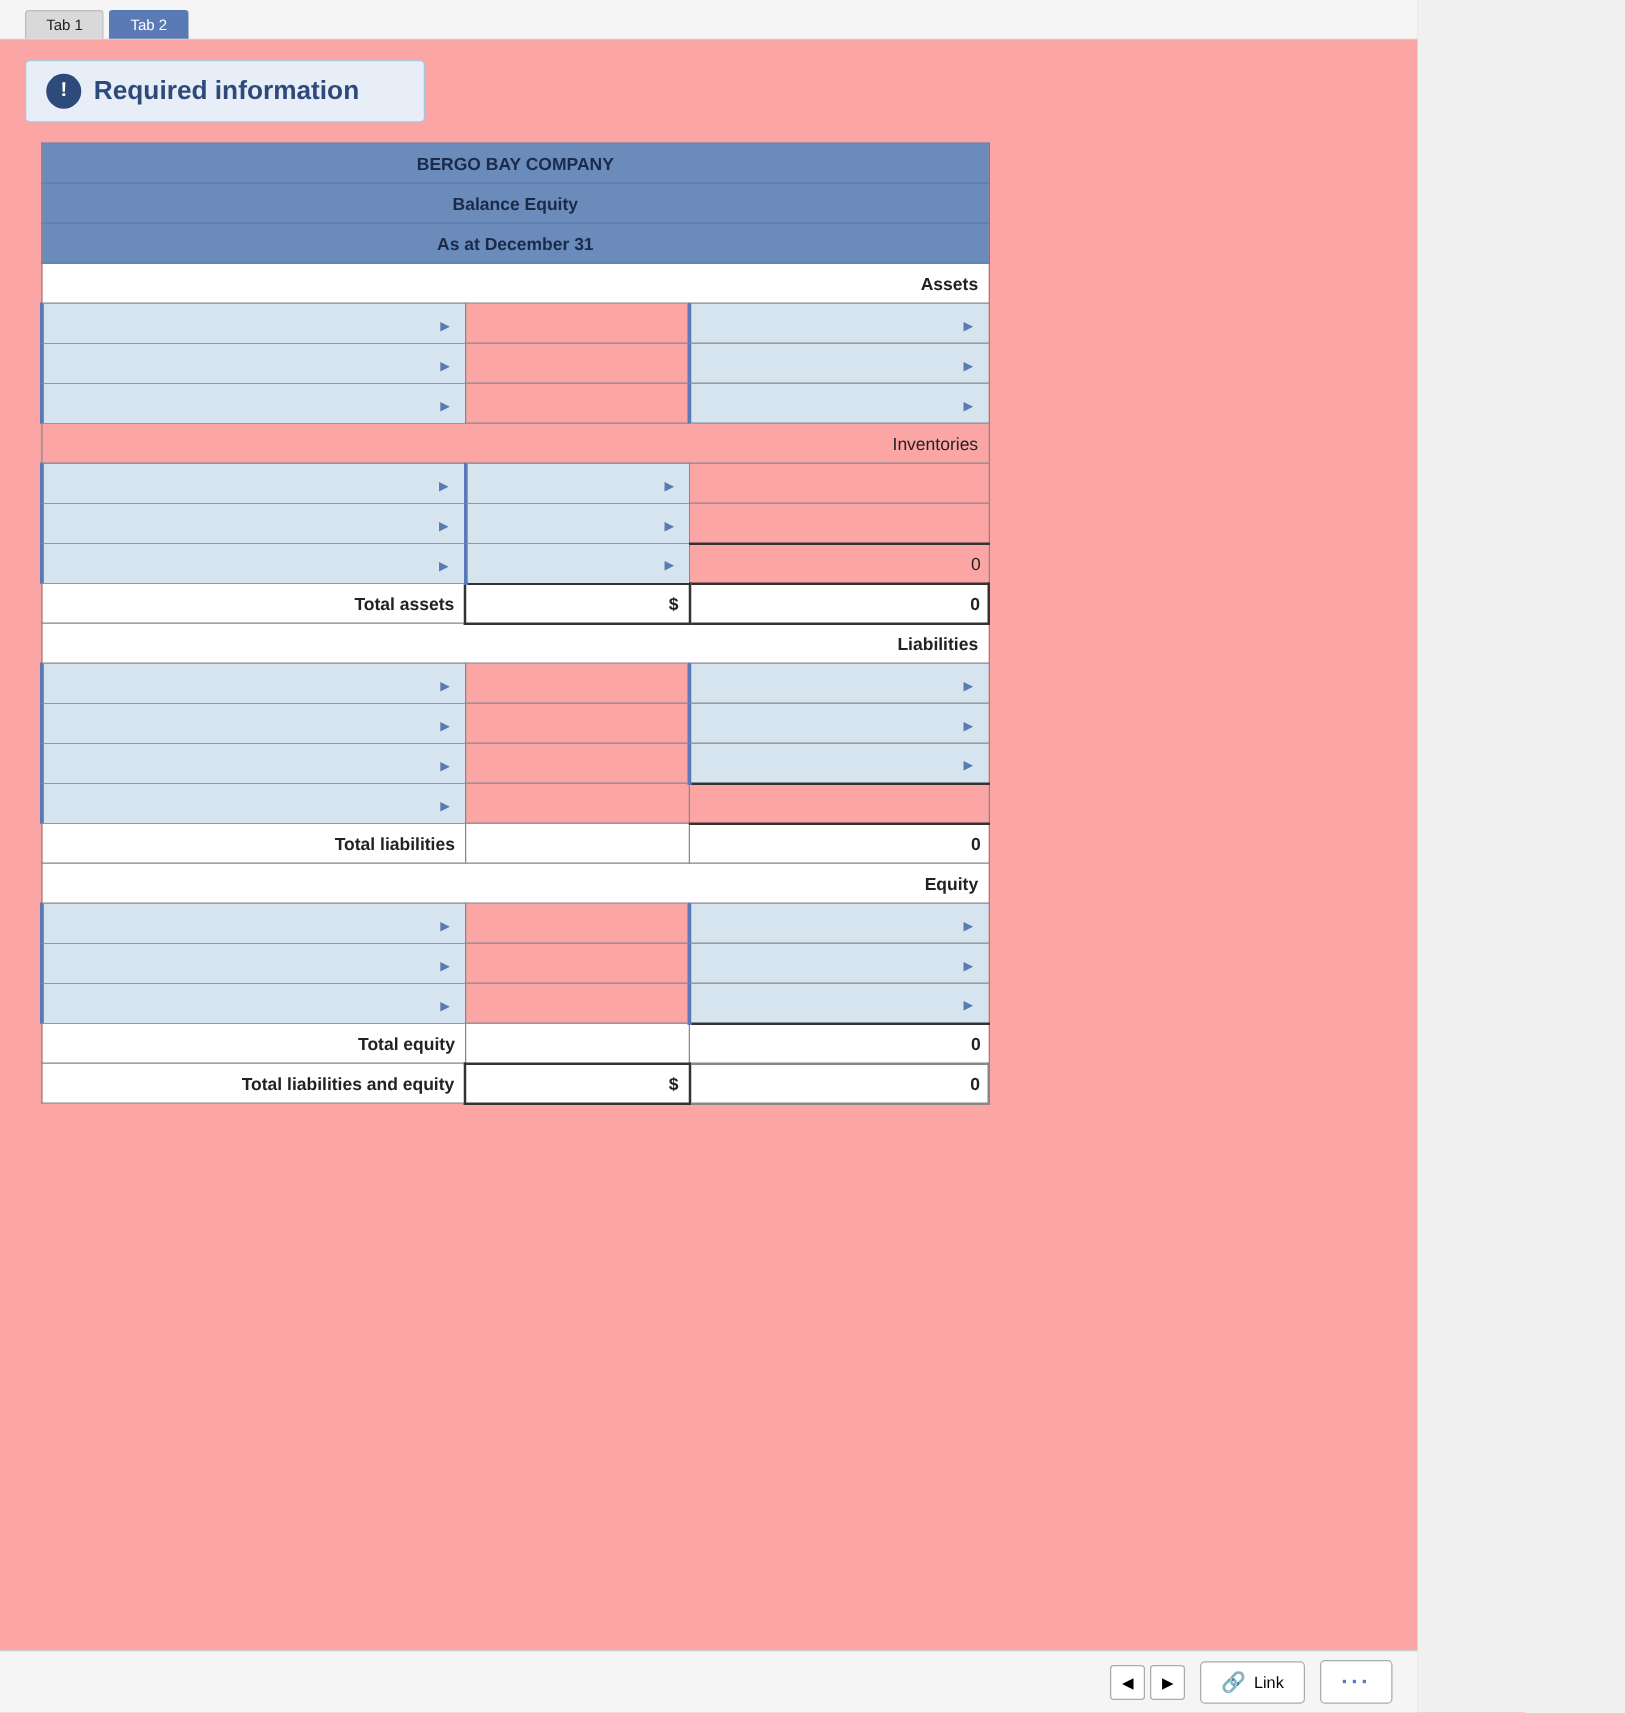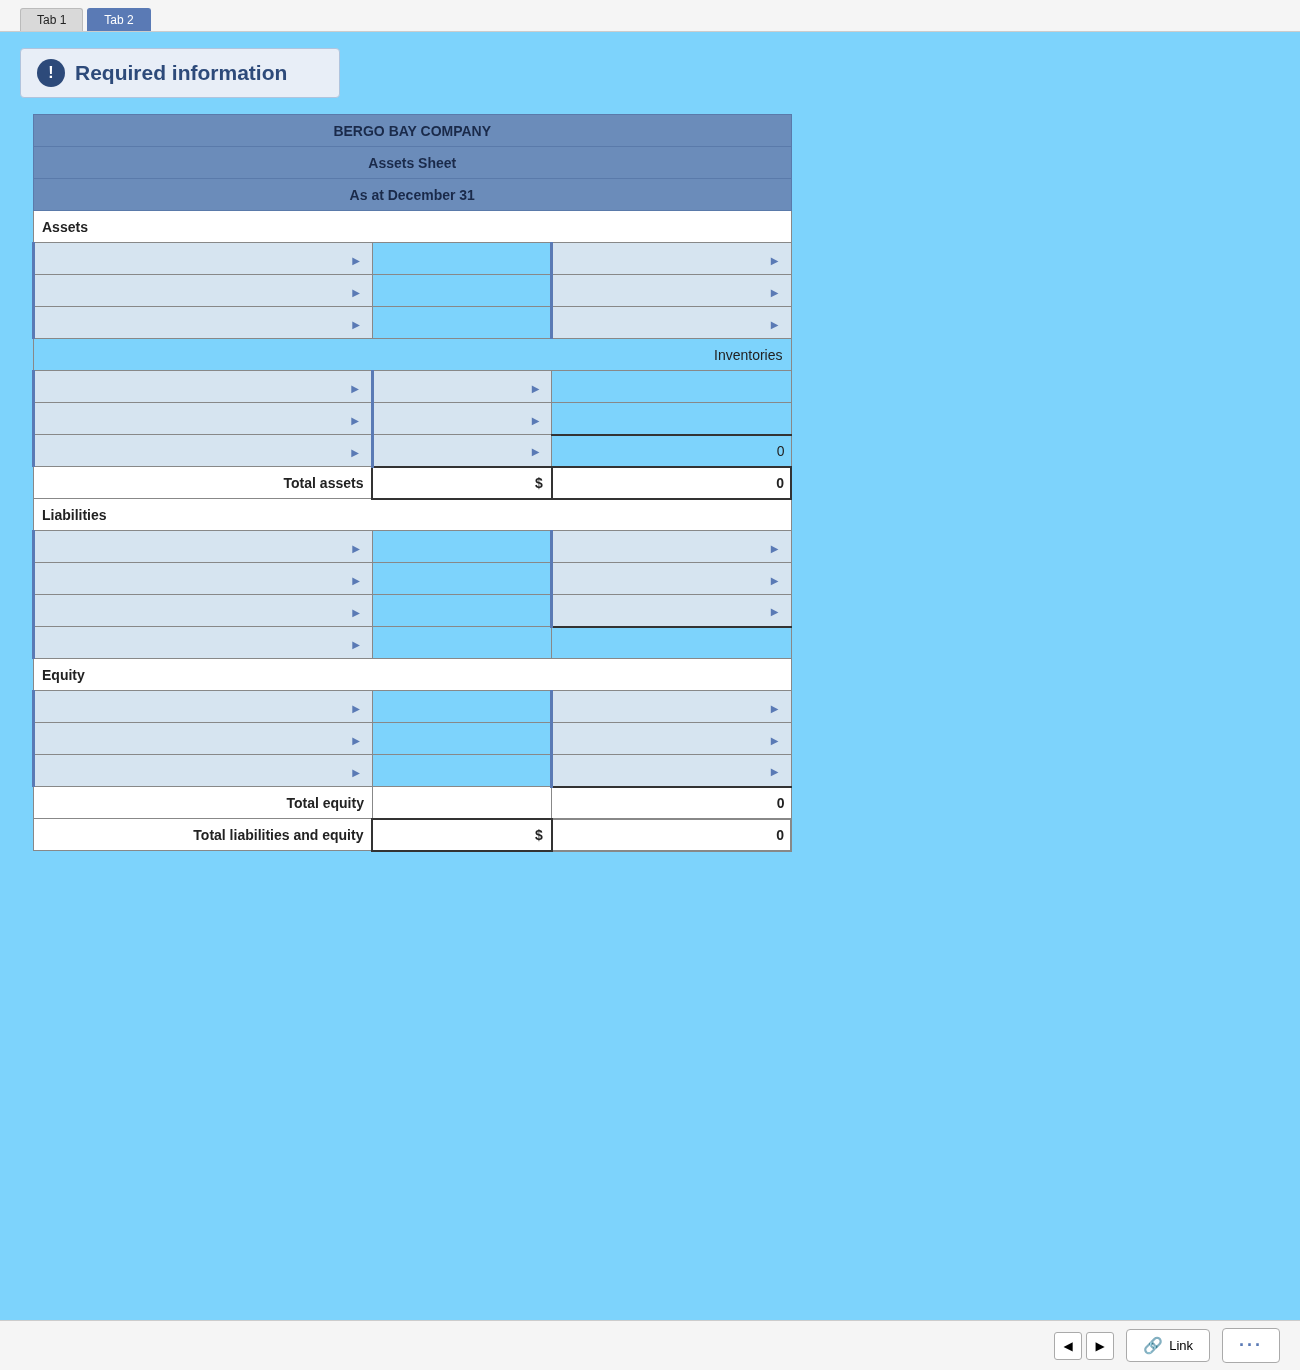--- a/index.html
+++ b/index.html
@@ -3,22 +3,22 @@
   <meta charset="utf-8">
   <style>
     * { box-sizing: border-box; margin: 0; padding: 0; }
     body {
       background: #f0f0f0;
       font-family: Arial, sans-serif;
       font-size: 14px;
       color: #222;
     }
     .page-wrapper {
-      background: #7dd3fc;
-      width: 1300px;
+      background: #fca5a5;
+      width: 1134px;
       min-height: 1370px;
       position: relative;
       padding: 0;
     }
     
     .tabs-bar {
       display: flex;
       align-items: center;
       padding: 8px 20px 0 20px;
       border-bottom: 1px solid #ccc;
@@ -90,21 +90,21 @@
     .header-row td {
       background: #6b8cba;
       color: #1a2a4a;
       font-weight: bold;
       text-align: center;
       border-color: #5a7aaa;
     }
     
     .section-header td {
       font-weight: bold;
-      text-align: left;
+      text-align: right;
       background: #fff;
     }
     
     .input-cell {
       background: #d6e4f0;
       border-left: 3px solid #5a7ab5 !important;
       position: relative;
     }
     .input-cell::before {
       content: '▶';
@@ -217,21 +217,21 @@
 
   <div class="main-content">
     <table class="balance-table">
 
       <tbody>
           <tr class="header-row">
         <td colspan="3">BERGO BAY COMPANY</td>
       </tr>
 
       <tr class="header-row">
-        <td colspan="3">Assets Sheet</td>
+        <td colspan="3">Balance Equity</td>
       </tr>
 
       <tr class="header-row">
         <td colspan="3">As at December 31</td>
       </tr>
 
       <tr class="section-header">
         <td colspan="3">Assets</td>
       </tr>
 
@@ -295,20 +295,25 @@
         <td class="col-label input-cell"></td>
         <td class="col-mid"></td>
         <td class="col-val value-cell"></td>
       </tr>
       <tr>
         <td class="col-label input-cell"></td>
         <td class="col-mid"></td>
         <td class="col-val" style="border-top:2px solid #333;"></td>
       </tr>
 
+      <tr class="total-row">
+        <td class="col-label">Total liabilities</td>
+        <td class="col-mid"></td>
+        <td class="col-val zero-cell" style="text-align:right; padding-right:6px;">0</td>
+      </tr>
 
       <tr class="section-header">
         <td colspan="3">Equity</td>
       </tr>
 
       <tr>
         <td class="col-label input-cell"></td>
         <td class="col-mid"></td>
         <td class="col-val value-cell"></td>
       </tr>

